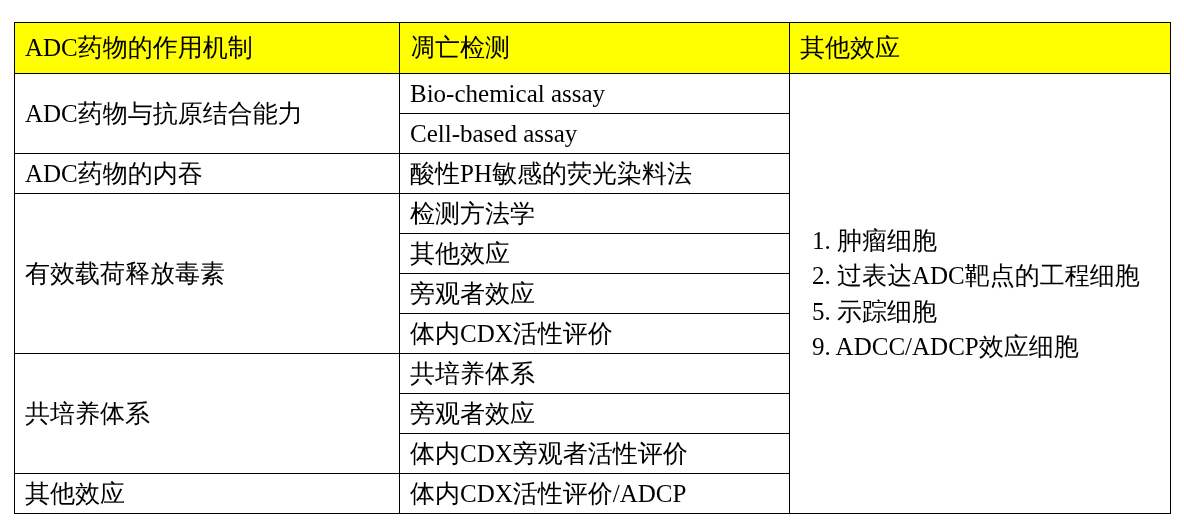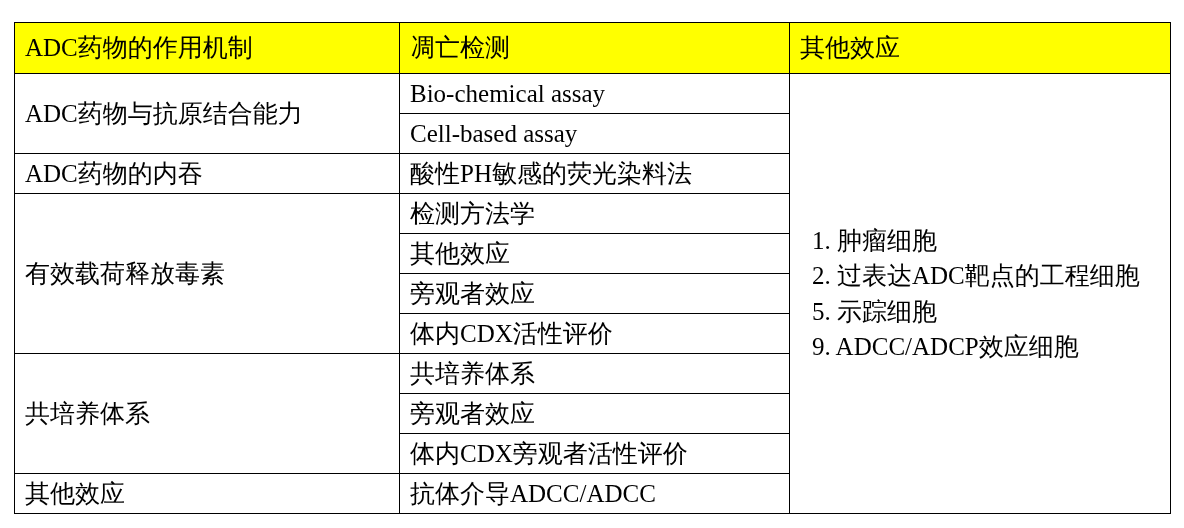--- a/index.html
+++ b/index.html
@@ -125,17 +125,17 @@
       </tr>
       <tr class="row-h">
         <td class="method">旁观者效应</td>
       </tr>
       <tr class="row-h">
         <td class="method">体内CDX旁观者活性评价</td>
       </tr>
 
       <tr class="row-h">
         <td class="mech">其他效应</td>
-        <td class="method">抗体介导ADCC/ADCC</td>
+        <td class="method">体内CDX活性评价/ADCP</td>
       </tr>
     </tbody>
   </table>
 </div>
 
 </body></html>

